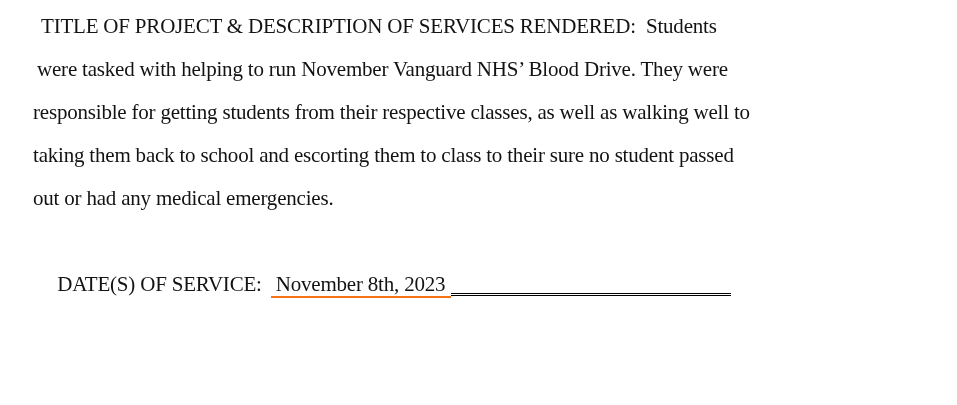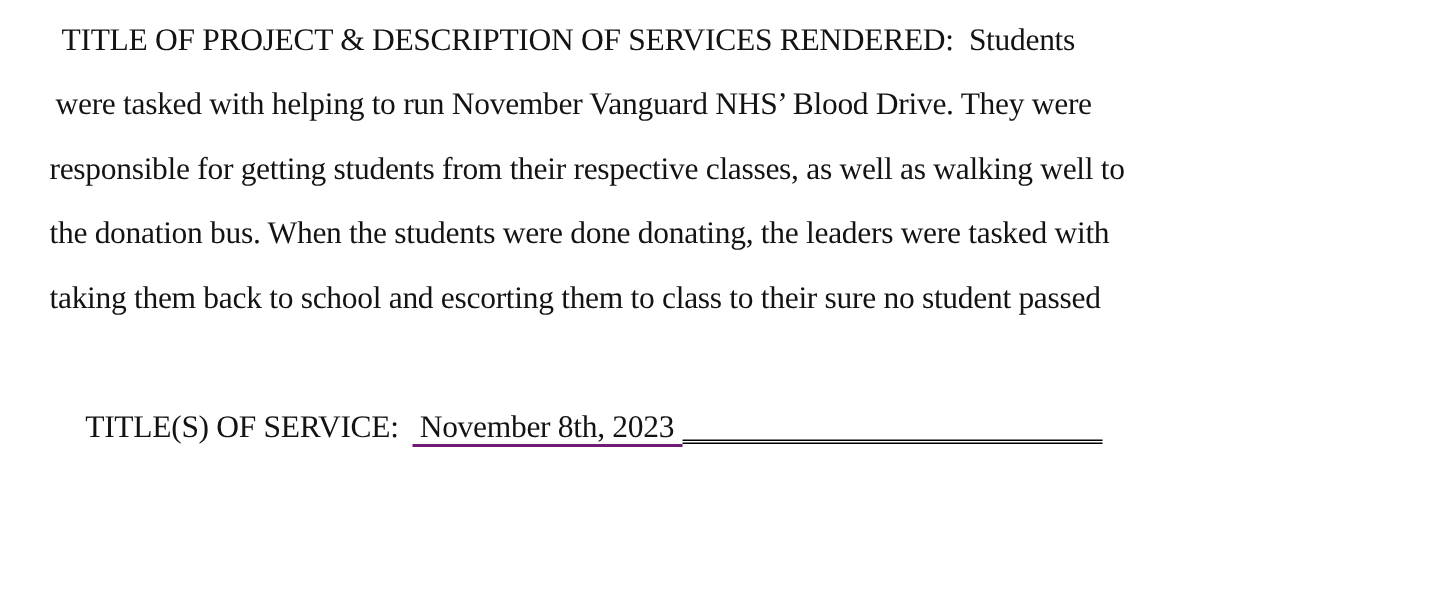--- a/index.html
+++ b/index.html
@@ -28,21 +28,21 @@
   .indent-2 { padding-left: 4px; }
 
   
   .date-fill {
     margin-left: 9px;
     white-space: nowrap;
   }
   .date-value {
     display: inline-block;
     line-height: 23px;
-    border-bottom: 2px solid #701a75;
+    border-bottom: 2px solid #f97316;
     padding: 0 6px 0 5px;
     vertical-align: baseline;
   }
   .date-blank {
     display: inline-block;
     width: 280px;
     height: 0;
     border-bottom: 3px double #000;
     margin-bottom: -5px;
     vertical-align: baseline;
@@ -52,22 +52,22 @@
 <body>
 
 <div class="page">
 
   <div class="line indent-1">TITLE OF PROJECT &amp; DESCRIPTION OF SERVICES RENDERED:  Students</div>
 
   <div class="line indent-2">were tasked with helping to run November Vanguard NHS’ Blood Drive. They were</div>
 
   <div class="line">responsible for getting students from their respective classes, as well as walking well to</div>
 
-  <div class="line">the donation bus. When the students were done donating, the leaders were tasked with</div>
 
   <div class="line">taking them back to school and escorting them to class to their sure no student passed</div>
 
+  <div class="line">out or had any medical emergencies.</div>
 
   <div class="line indent-2">
-    <span>TITLE(S) OF SERVICE:</span><span class="date-fill"><span class="date-value">November 8th, 2023</span><span class="date-blank"></span></span>
+    <span>DATE(S) OF SERVICE:</span><span class="date-fill"><span class="date-value">November 8th, 2023</span><span class="date-blank"></span></span>
   </div>
 
 </div>
 
 </body></html>

